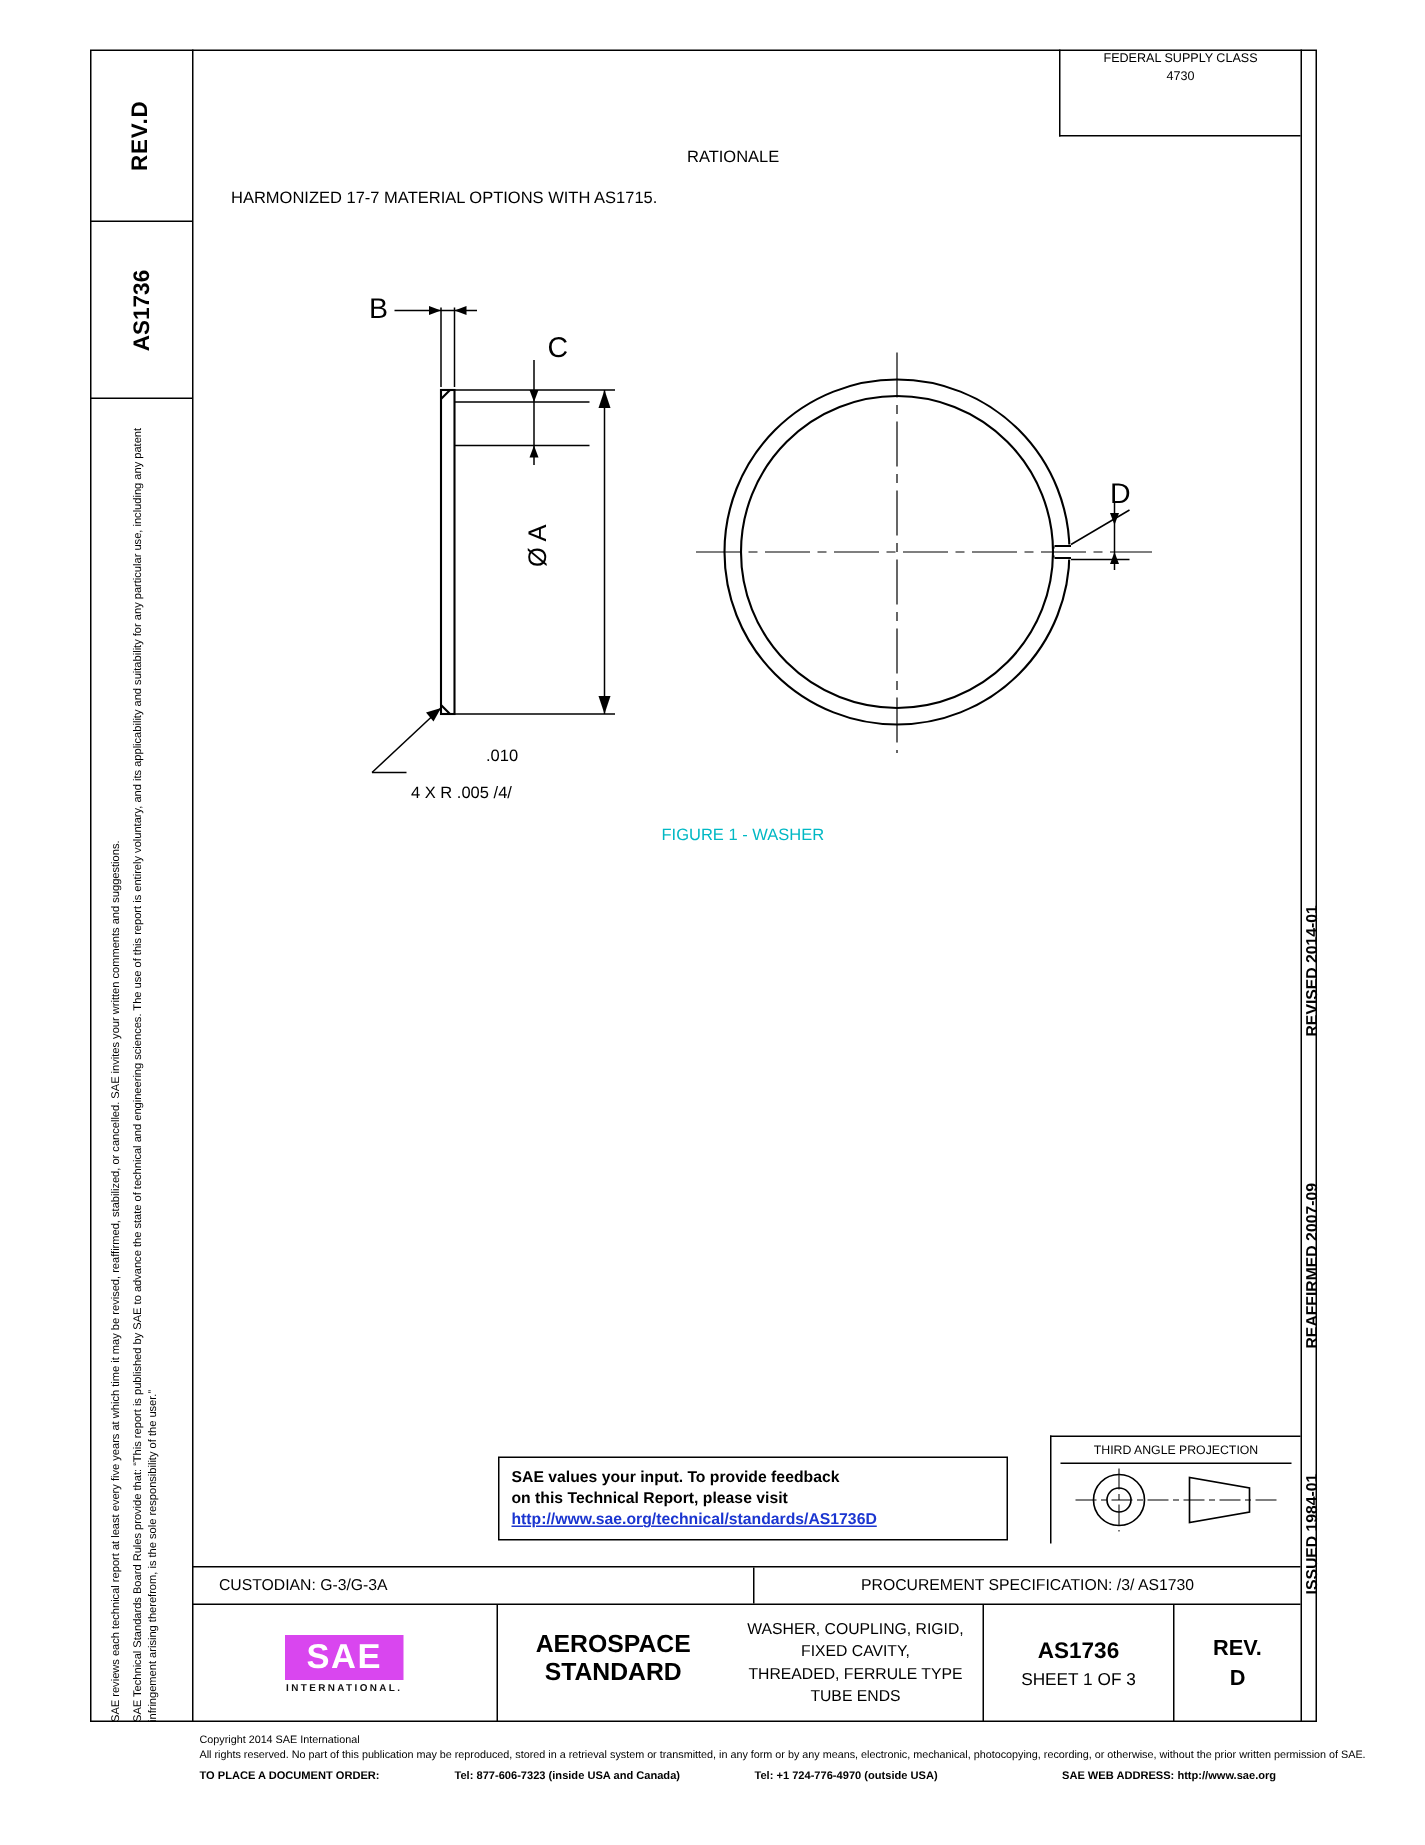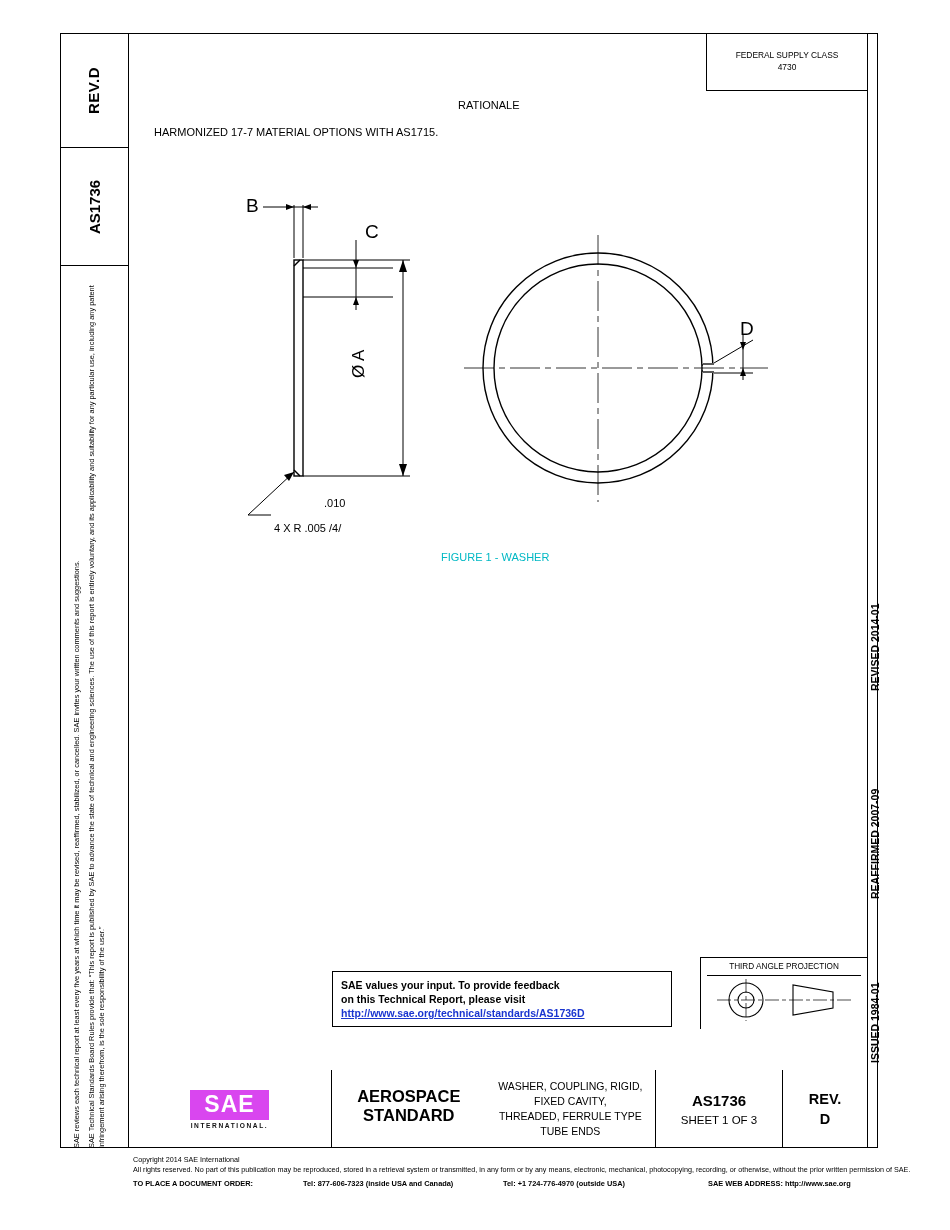--- a/index.html
+++ b/index.html
@@ -122,21 +122,20 @@
   .fsc {
     position: absolute;
     left: 706px; top: 33px;
     width: 161px; height: 58px;
     border-bottom: 1.5px solid #000;
     border-left: 1.5px solid #000;
     box-sizing: border-box;
     display: flex;
     flex-direction: column;
     align-items: center;
-    justify-content: center;
     font-size: 8.4px;
     line-height: 1.4;
   }
   
   .rationale-title {
     position: absolute;
     left: 458px; top: 99px;
     font-size: 11px;
   }
   .rationale-text {
@@ -385,20 +384,24 @@
       <g stroke="#000" fill="none" stroke-width="1.1">
         <circle cx="45" cy="24" r="17"></circle>
         <circle cx="45" cy="24" r="8"></circle>
         <line x1="16" y1="24" x2="150" y2="24" stroke-width="0.7" stroke-dasharray="14,3,4,3"></line>
         <line x1="45" y1="3" x2="45" y2="45" stroke-width="0.7" stroke-dasharray="14,3,4,3"></line>
         <polygon points="92,9 92,39 132,32 132,16" stroke-width="1.1"></polygon>
       </g>
     </svg>
   </div>
 
+  <div class="cust-row">
+    <div class="cust-left">CUSTODIAN: G-3/G-3A</div>
+    <div class="cust-right">PROCUREMENT SPECIFICATION: /3/ AS1730</div>
+  </div>
 
   <div class="titleblock">
     <div class="tb-logo">
       <div class="sae-logo">
         <div class="mark">SAE</div>
         <div class="sub">INTERNATIONAL.</div>
       </div>
     </div>
     <div class="tb-title">
       <div class="main">AEROSPACE STANDARD</div>

